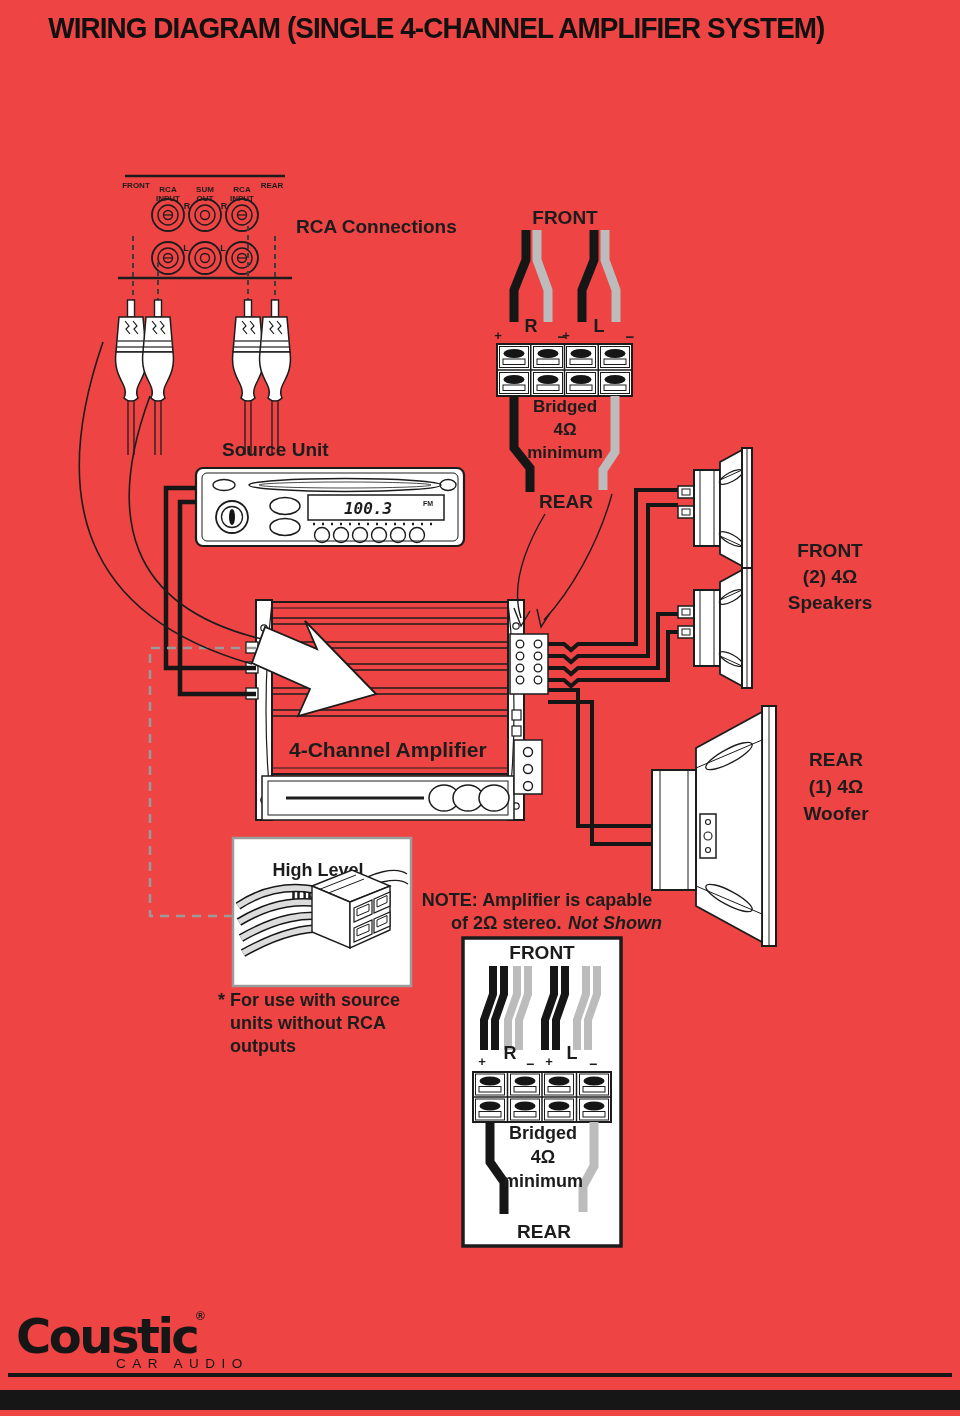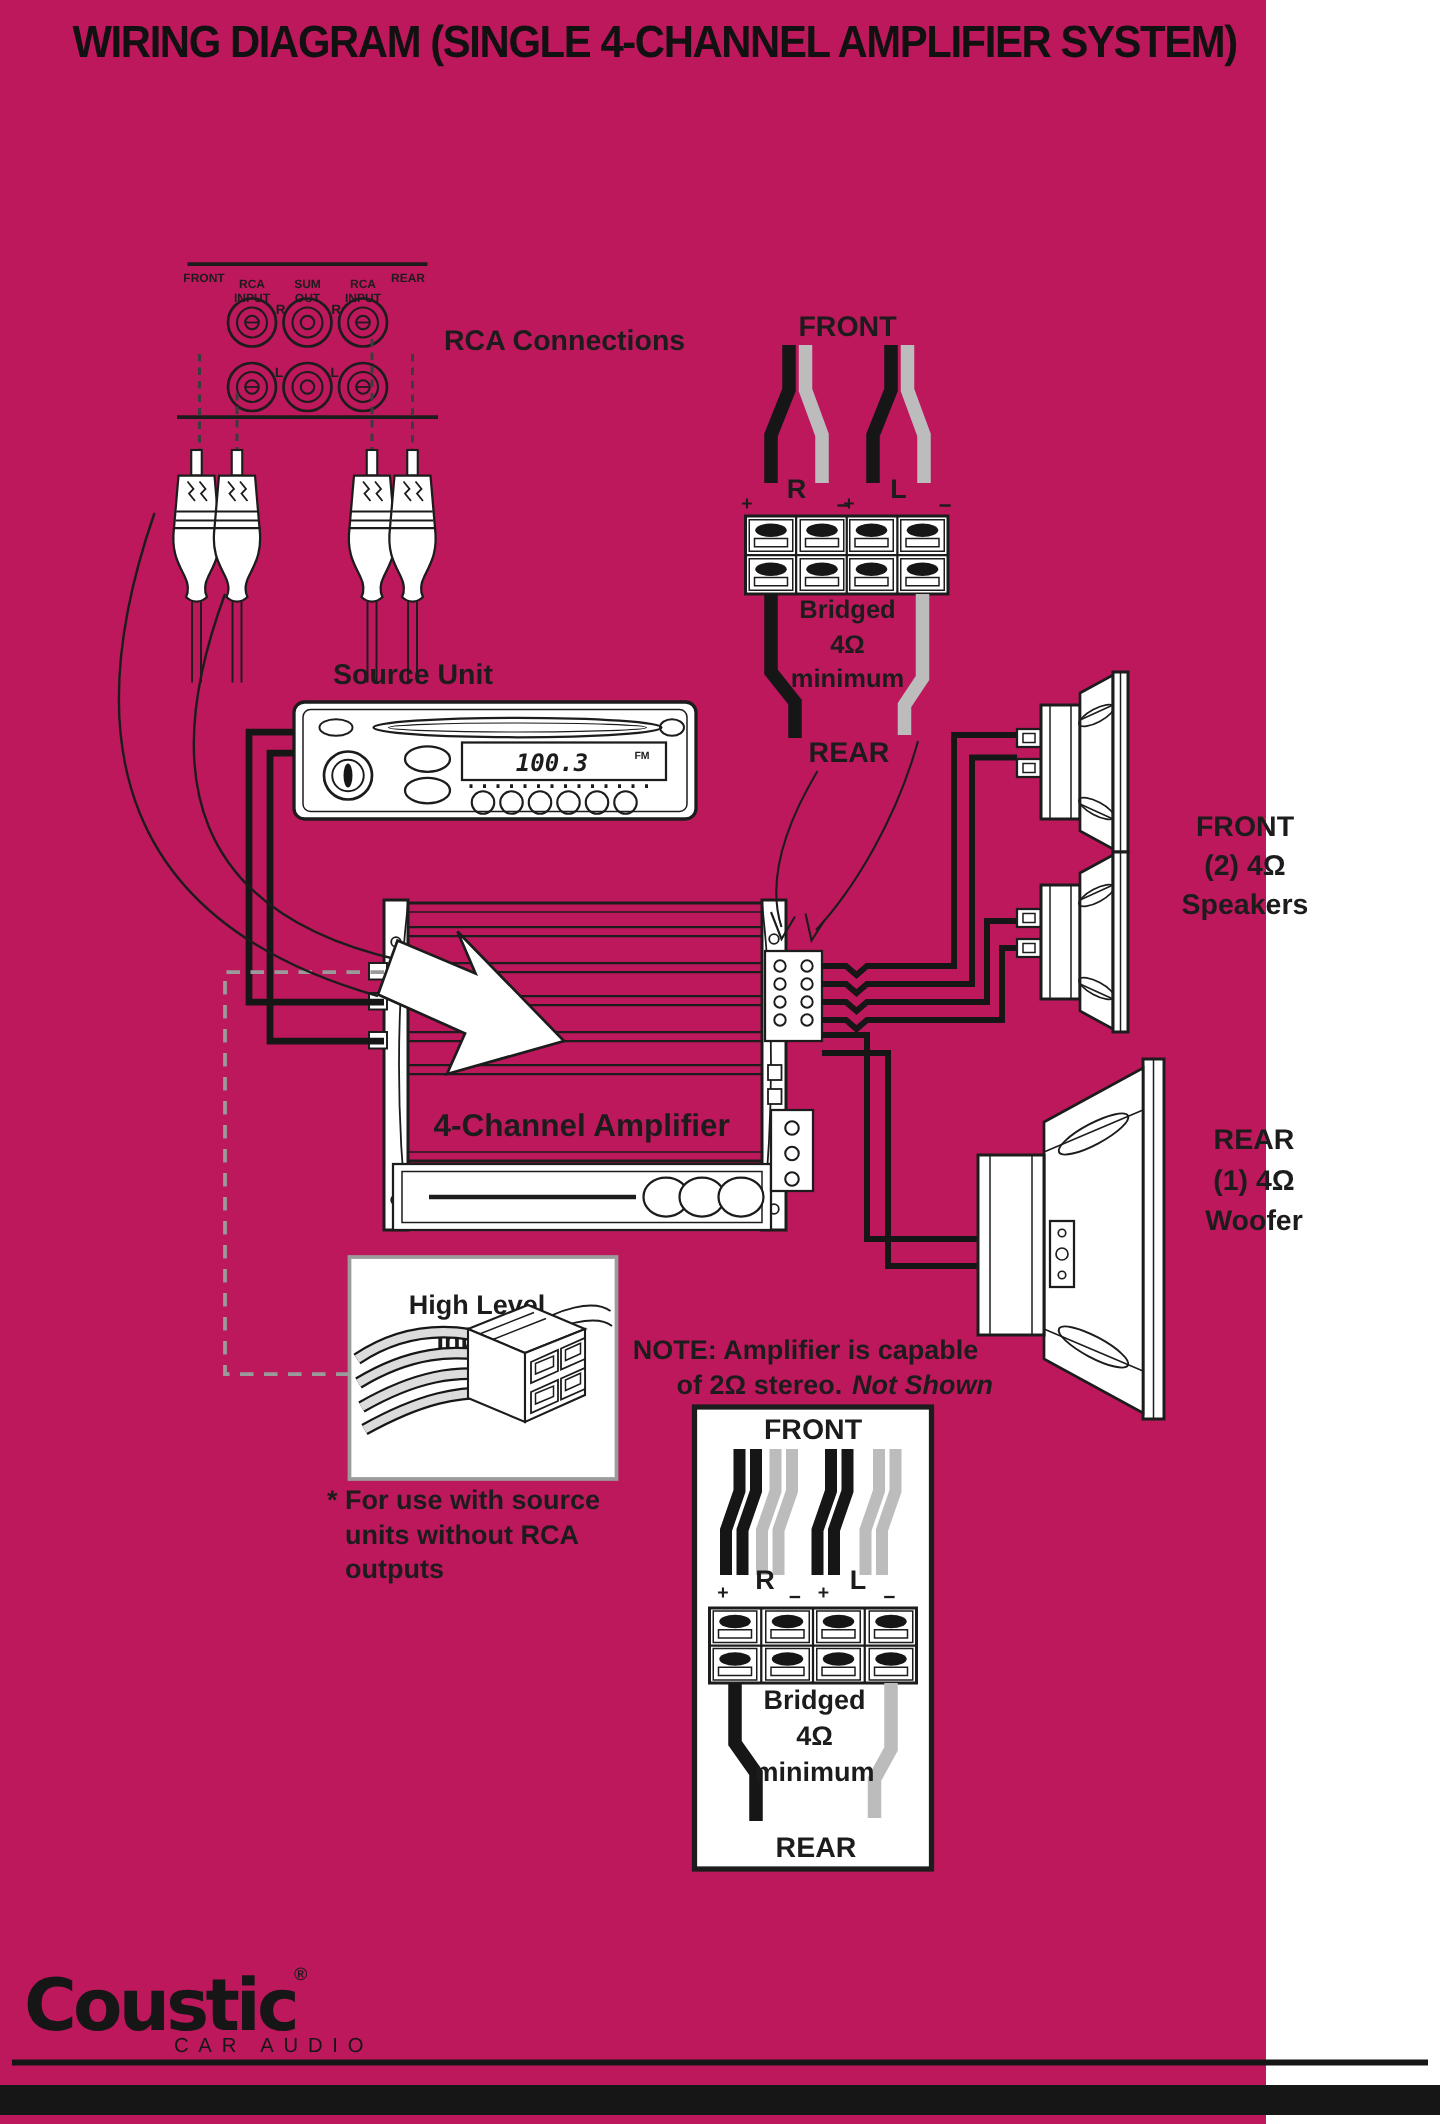--- a/index.html
+++ b/index.html
@@ -1,16 +1,16 @@
 <!DOCTYPE html>
 <html><head>
 <meta charset="utf-8">
 <style>
   html,body{margin:0;padding:0;background:#fff;}
-  #page{width:844px;height:1416px;position:relative;background:#be185d;}
+  #page{width:960px;height:1416px;position:relative;background:#ef4444;}
   svg{display:block;}
   .ln{stroke:#1c1c1c;fill:none;}
   .fw{fill:#ffffff;stroke:#1c1c1c;}
   .fb{fill:#161616;stroke:none;}
   .wireB{stroke:#161616;fill:none;}
   .wireG{stroke:#bcbcbc;fill:none;}
   .dash{stroke:#9a9a9a;stroke-dasharray:9 7;fill:none;}
   .dashD{stroke:#3c3c3c;stroke-dasharray:5 4;fill:none;}
   .grayln{stroke:#dcdcdc;fill:none;}
   .lbl{font-family:"Liberation Sans",sans-serif;font-weight:bold;fill:#1c1c1c;}

